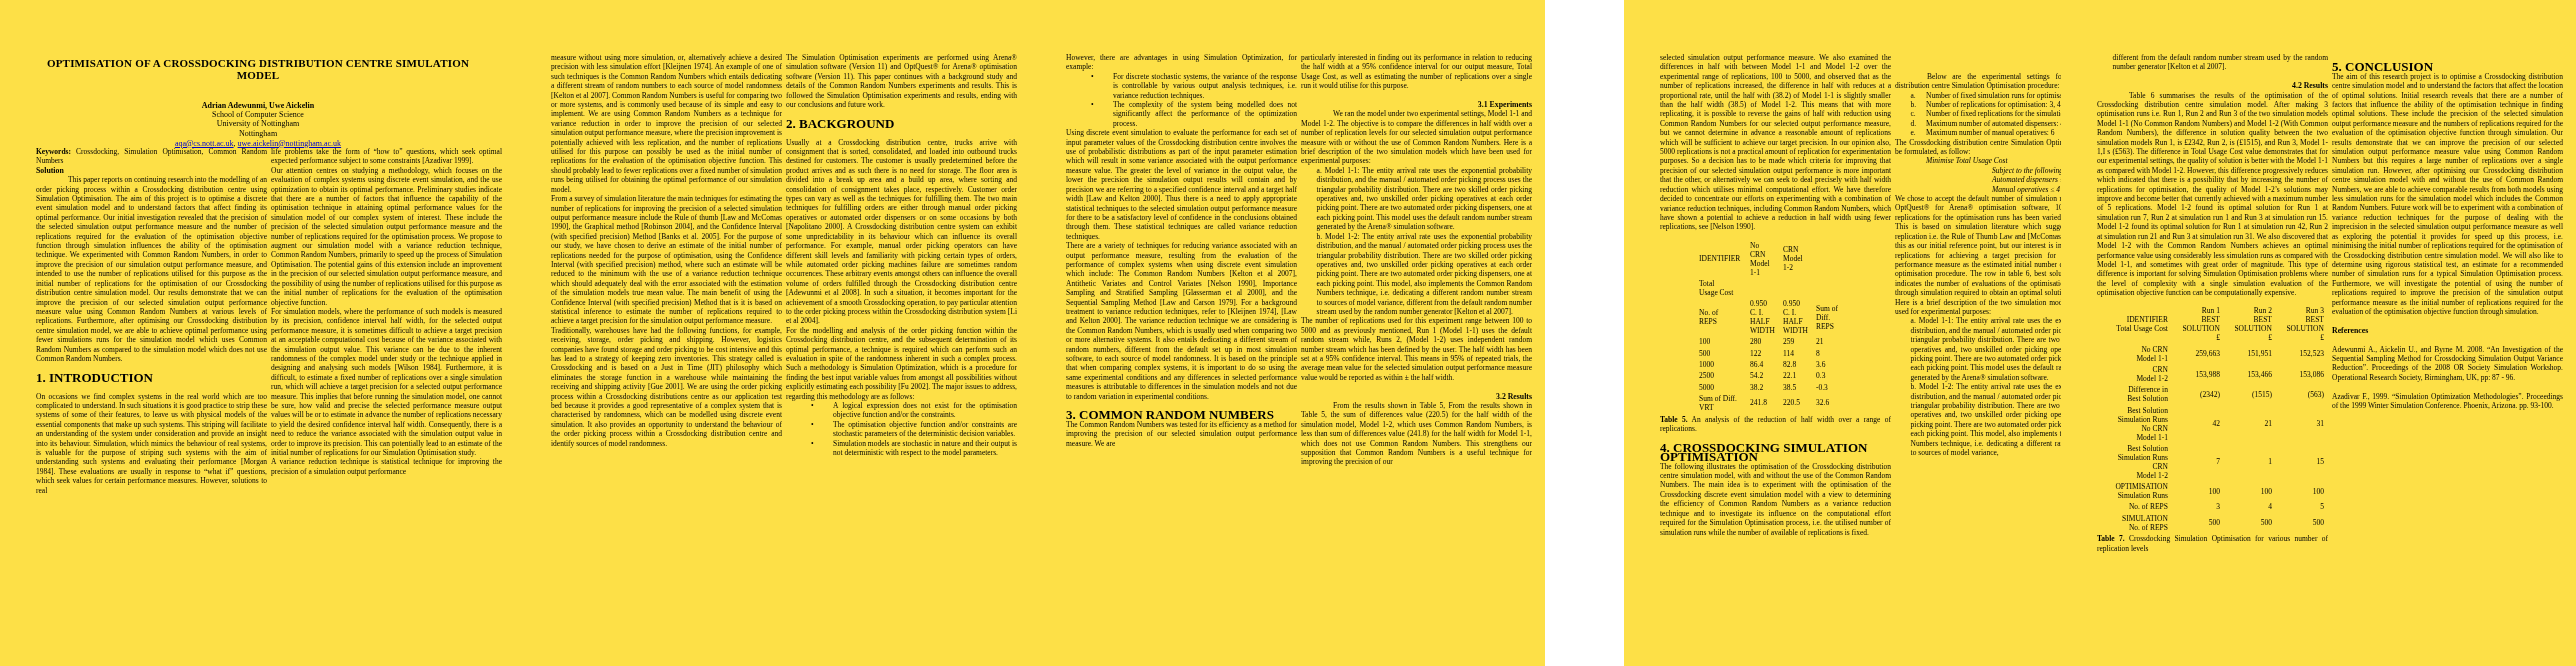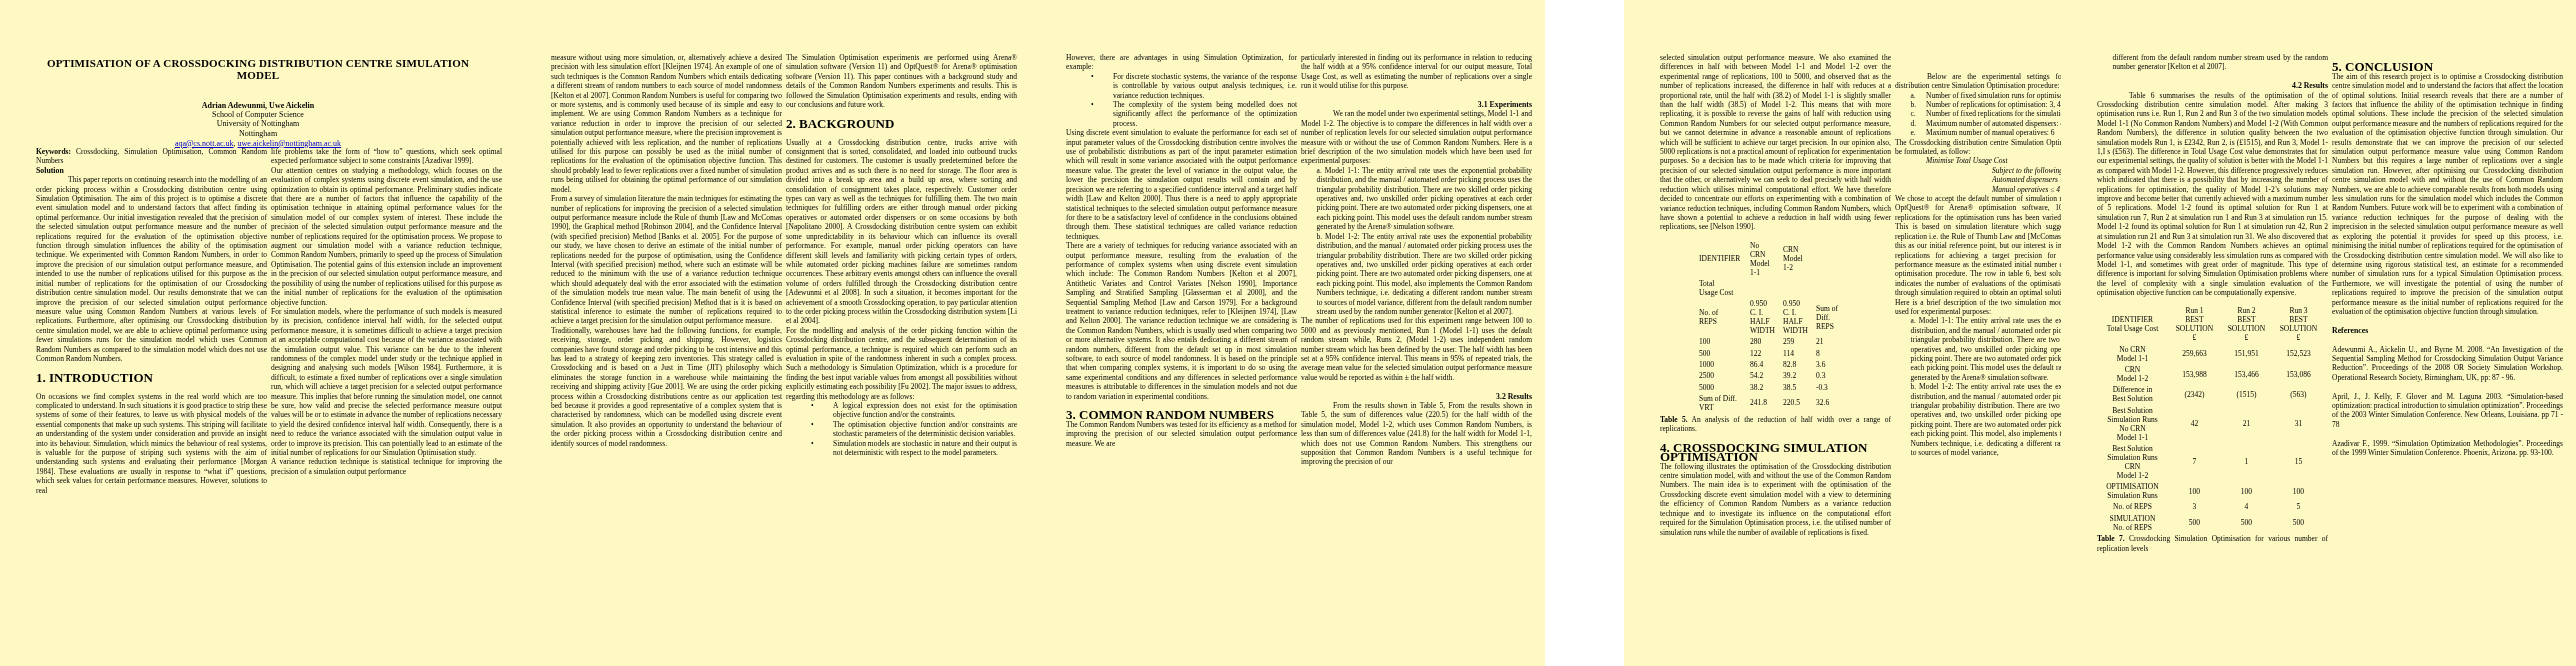--- a/index.html
+++ b/index.html
@@ -1,18 +1,18 @@
 <!DOCTYPE html>
 <html style="font-size:9px"><head>
 <meta charset="utf-8">
 <style>
   html,body{margin:0;padding:0;background:#fff;}
   .canvas{position:relative;width:2576px;height:667px;background:#ffffff;
           font-family:"Liberation Serif","DejaVu Serif",serif;color:#000;}
-  .page{position:absolute;top:0;width:515px;height:667px;overflow:hidden;background:#fef9c3;}
+  .page{position:absolute;top:0;width:515px;height:667px;overflow:hidden;background:#fde047;}
   #page-1{left:0;} #page-2{left:515px;} #page-3{left:1030px;} #page-4{left:1624px;} #page-5{left:2061px;}
 
   .p1-header{position:absolute;left:25px;top:57px;width:466px;text-align:center;}
   .doc-title{font-size:11px;font-weight:bold;letter-spacing:0.2px;}
   .authors{margin-top:20px;font-size:8px;font-weight:bold;}
   .affil{font-size:8px;line-height:9.4px;}
   .emails{font-size:8px;margin-top:0.6px;}
   .email-link{color:#0000cc;text-decoration:underline;cursor:pointer;}
 
   .col{position:absolute;width:231px;overflow:hidden;font-size:7.5px;line-height:9.4px;}
@@ -36,21 +36,21 @@
   .alpha .mark{display:inline-block;width:15.6px;text-indent:0;}
   .alpha-block{margin:0 0 0 15.6px;text-align:justify;}
   .formula{font-style:italic;}
   .f1{margin-left:31px;} .f2{margin-left:97px;}
 
   .dtable{display:grid;margin-top:8.3px;font-size:7.5px;line-height:9px;}
   .dtable .tcell{white-space:pre-line;padding:0.6px 1.1px 1.7px 0;align-self:center;}
   .t5{grid-template-columns:51px 33px 33px 40px;margin-left:39px;}
   .t5 .tcell{text-align:left;}
   .t7{grid-template-columns:72px 52px 52px 52px;margin-left:0;}
-  .t7 .tcell{text-align:center;}
+  .t7 .tcell{text-align:right;}
   .capt{margin:1.1px 0 0 0;text-align:justify;}
   .capt b{font-weight:bold;}
 </style>
 </head>
 <body>
 
 <div class="canvas">
 
   <div class="page" id="page-1">
     <div class="p1-header">
@@ -153,21 +153,21 @@
           <div class="tcell c0">500</div>
           <div class="tcell c1">122</div>
           <div class="tcell c2">114</div>
           <div class="tcell c3">8</div>
           <div class="tcell c0">1000</div>
           <div class="tcell c1">86.4</div>
           <div class="tcell c2">82.8</div>
           <div class="tcell c3">3.6</div>
           <div class="tcell c0">2500</div>
           <div class="tcell c1">54.2</div>
-          <div class="tcell c2">39.2</div>
+          <div class="tcell c2">22.1</div>
           <div class="tcell c3">0.3</div>
           <div class="tcell c0">5000</div>
           <div class="tcell c1">38.2</div>
           <div class="tcell c2">38.5</div>
           <div class="tcell c3">-0.3</div>
           <div class="tcell c0">Sum of Diff.
 VRT</div>
           <div class="tcell c1">241.8</div>
           <div class="tcell c2">220.5</div>
           <div class="tcell c3">32.6</div>
@@ -259,19 +259,18 @@
           <div class="tcell c2">500</div>
           <div class="tcell c3">500</div>
         </div>
         <div class="p capt"><b>Table 7.</b><span> Crossdocking Simulation Optimisation for various number of replication levels</span></div>
       </div>
     <div class="col c-right top-std">
         <div class="bh1 tight">5. CONCLUSION</div>
         <div class="p">The aim of this research project is to optimise a Crossdocking distribution centre simulation model and to understand the factors that affect the location of optimal solutions. Initial research reveals that there are a number of factors that influence the ability of the optimisation technique in finding optimal solutions. These include the precision of the selected simulation output performance measure and the numbers of replications required for the evaluation of the optimisation objective function through simulation. Our results demonstrate that we can improve the precision of our selected simulation output performance measure value using Common Random Numbers but this requires a large number of replications over a single simulation run. However, after optimising our Crossdocking distribution centre simulation model with and without the use of Common Random Numbers, we are able to achieve comparable results from both models using less simulation runs for the simulation model which includes the Common Random Numbers. Future work will be to experiment with a combination of variance reduction techniques for the purpose of dealing with the imprecision in the selected simulation output performance measure as well as exploring the potential it provides for speed up this process, i.e. minimising the initial number of replications required for the optimisation of the Crossdocking distribution centre simulation model. We will also like to determine using rigorous statistical test, an estimate for a recommended number of simulation runs for a typical Simulation Optimisation process. Furthermore, we will investigate the potential of using the number of replications required to improve the precision of the simulation output performance measure as the initial number of replications required for the evaluation of the optimisation objective function through simulation.</div>
         <div class="bh3 gapafter">References</div>
         <div class="p">Adewunmi A., Aickelin U., and Byrne M. 2008. “An Investigation of the Sequential Sampling Method for Crossdocking Simulation Output Variance Reduction”. Proceedings of the 2008 OR Society Simulation Workshop. Operational Research Society, Birmingham, UK, pp: 87 - 96.</div>
-        <div class="p gap">April, J., J. Kelly, F. Glover and M. Laguna 2003. “Simulation-based optimization: practical introduction to simulation optimization”. Proceedings of the 2003 Winter Simulation Conference. New Orleans, Louisiana. pp 71 - 78</div>
         <div class="p gap">Azadivar F., 1999. “Simulation Optimization Methodologies”. Proceedings of the 1999 Winter Simulation Conference. Phoenix, Arizona. pp. 93-100.</div>
       </div>
   </div>
 
 </div>
 
 
 </body></html>

